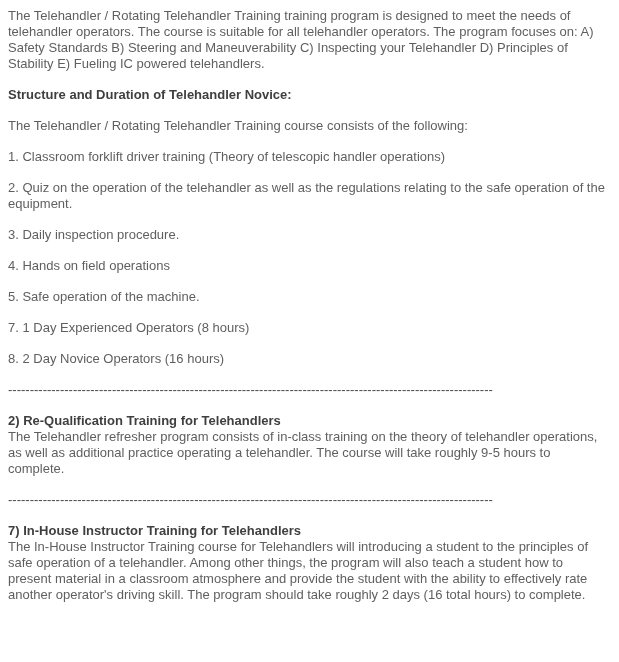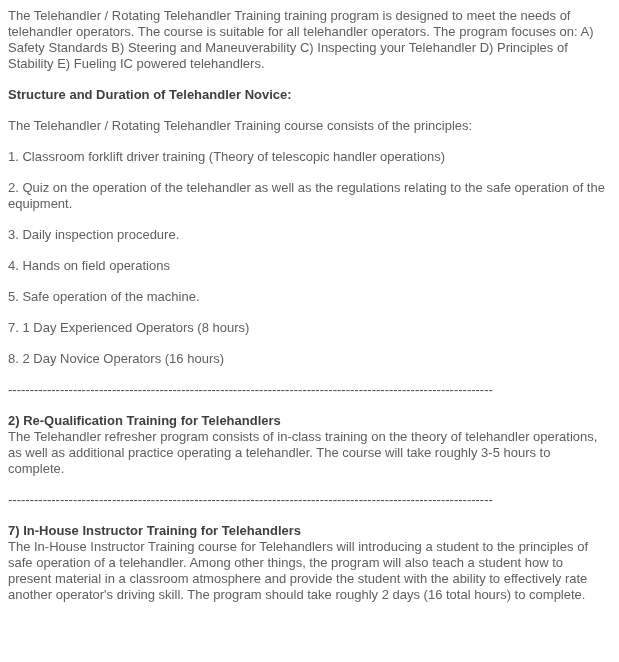--- a/index.html
+++ b/index.html
@@ -35,35 +35,35 @@
 </style>
 </head>
 <body>
 
 <main>
 
   <p>The Telehandler / Rotating Telehandler Training training program is designed to meet the needs of telehandler operators. The course is suitable for all telehandler operators. The program focuses on: A) Safety Standards B) Steering and Maneuverability C) Inspecting your Telehandler D) Principles of Stability E) Fueling IC powered telehandlers.</p>
 
   <p class="heading">Structure and Duration of Telehandler Novice:</p>
 
-  <p>The Telehandler / Rotating Telehandler Training course consists of the principles:</p>
+  <p>The Telehandler / Rotating Telehandler Training course consists of the following:</p>
 
   <p>1. Classroom forklift driver training (Theory of telescopic handler operations)</p>
   <p>2. Quiz on the operation of the telehandler as well as the regulations relating to the safe operation of the equipment.</p>
   <p>3. Daily inspection procedure.</p>
   <p>4. Hands on field operations</p>
   <p>5. Safe operation of the machine.</p>
   <p>7. 1 Day Experienced Operators (8 hours)</p>
   <p>8. 2 Day Novice Operators (16 hours)</p>
 
   <p class="separator">----------------------------------------------------------------------------------------------------------------</p>
 
   <p>
     <strong>2) Re-Qualification Training for Telehandlers</strong><br>
-    <span>The Telehandler refresher program consists of in-class training on the theory of telehandler operations, as well as additional practice operating a telehandler. The course will take roughly 3-5 hours to complete.</span>
+    <span>The Telehandler refresher program consists of in-class training on the theory of telehandler operations, as well as additional practice operating a telehandler. The course will take roughly 9-5 hours to complete.</span>
   </p>
 
   <p class="separator">----------------------------------------------------------------------------------------------------------------</p>
 
   <p>
     <strong>7) In-House Instructor Training for Telehandlers</strong><br>
     <span>The In-House Instructor Training course for Telehandlers will introducing a student to the principles of safe operation of a telehandler. Among other things, the program will also teach a student how to present material in a classroom atmosphere and provide the student with the ability to effectively rate another operator's driving skill. The program should take roughly 2 days (16 total hours) to complete.</span>
   </p>
 
 </main>

